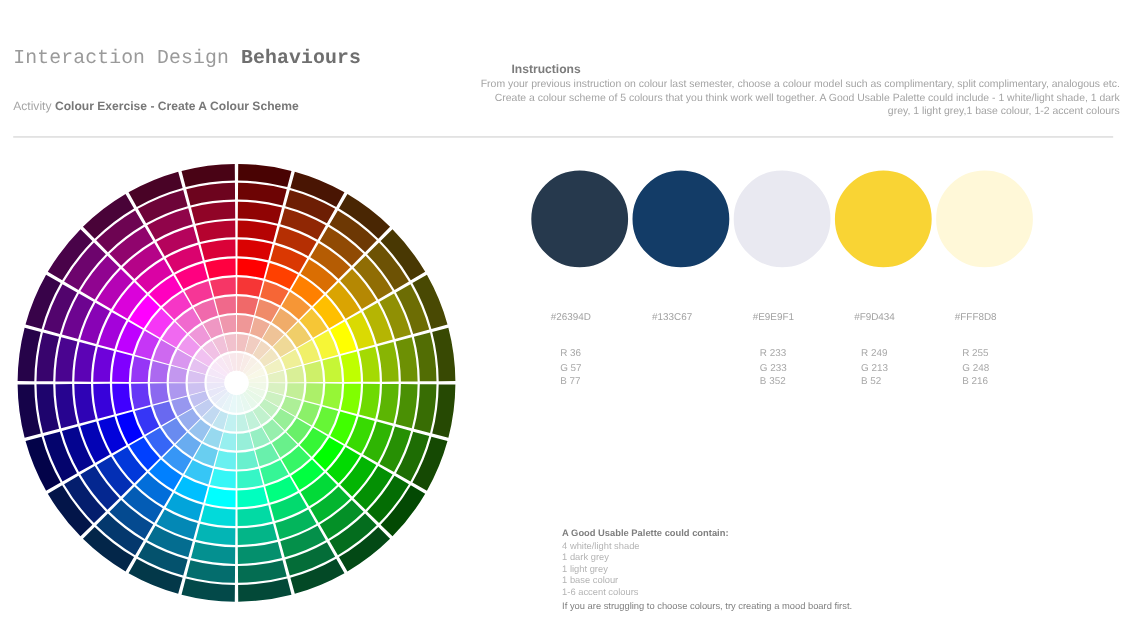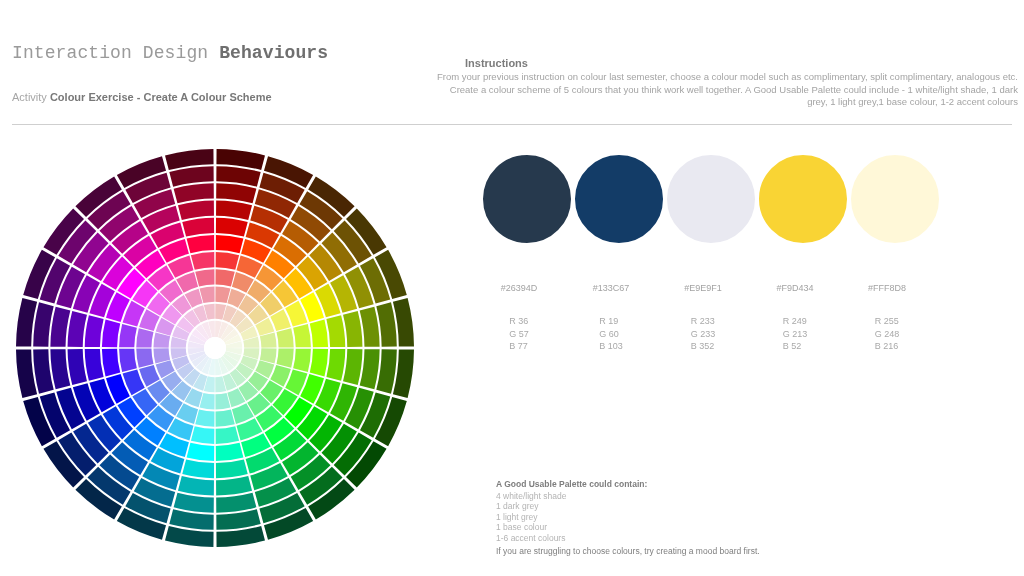--- a/index.html
+++ b/index.html
@@ -127,21 +127,21 @@
     color: #a9a9a9;
     line-height: 12.5px;
     font-weight: 400;
     text-align: center;
   }
   .rgb-inner { display: inline-block; text-align: left; }
 
   
   .footer-note {
     position: absolute;
-    left: 496px;
+    left: 511px;
     top: 479px;
     width: 420px;
   }
   .note-heading {
     font-size: 8.5px;
     font-weight: 700;
     color: #7e7e7e;
     line-height: 11.5px;
   }
   .note-item {
@@ -456,21 +456,20 @@
       <div class="swatch-circle" title="#FFF8D8" style="left: 368px; background: rgb(255, 248, 216); z-index: 14;"></div>
     </div>
 
   <div class="palette-labels">
       <div class="label-col">
         <div class="hex-text">#26394D</div>
         <div class="rgb-block"><div class="rgb-inner"><div>R 36</div><div>G 57</div><div>B 77</div></div></div>
       </div>
       <div class="label-col">
         <div class="hex-text">#133C67</div>
-        <div class="rgb-block"><div class="rgb-inner"><div>R 19</div><div>G 60</div><div>B 103</div></div></div>
       </div>
       <div class="label-col">
         <div class="hex-text">#E9E9F1</div>
         <div class="rgb-block"><div class="rgb-inner"><div>R 233</div><div>G 233</div><div>B 352</div></div></div>
       </div>
       <div class="label-col">
         <div class="hex-text">#F9D434</div>
         <div class="rgb-block"><div class="rgb-inner"><div>R 249</div><div>G 213</div><div>B 52</div></div></div>
       </div>
       <div class="label-col">

